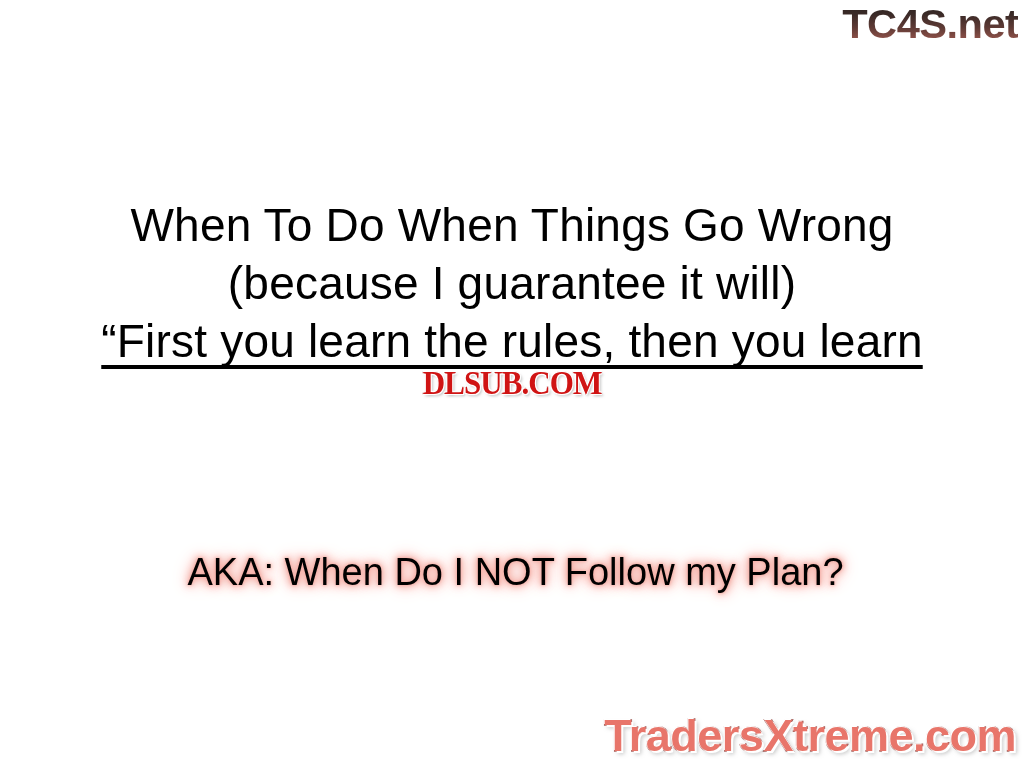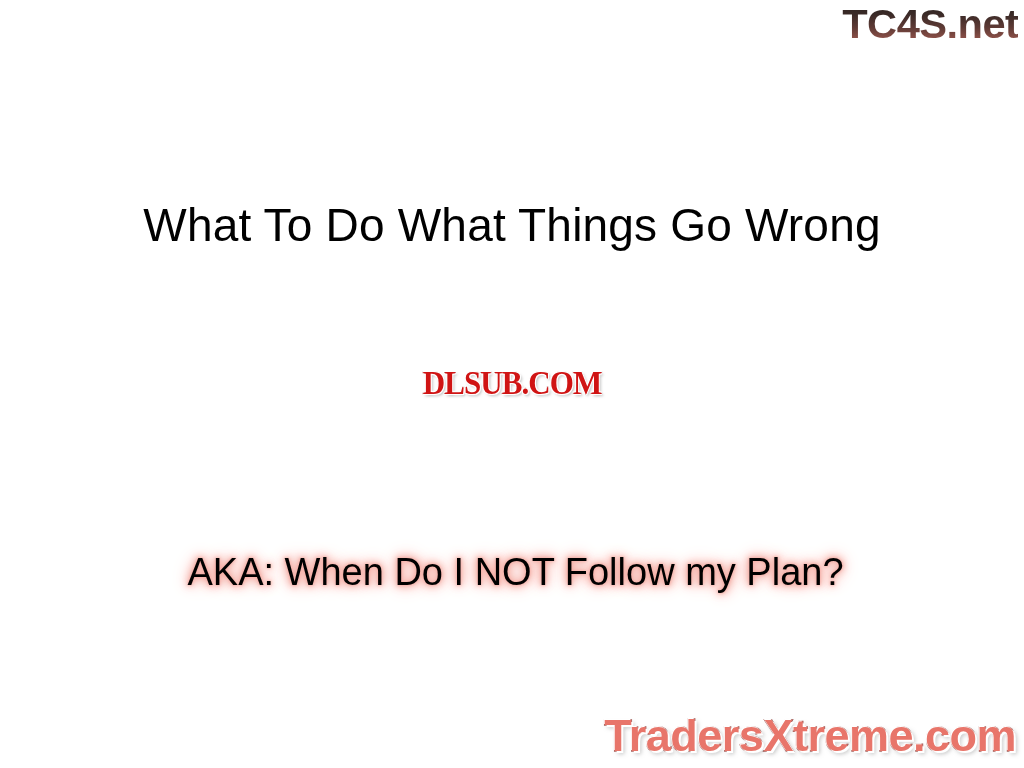--- a/index.html
+++ b/index.html
@@ -135,21 +135,23 @@
   }
 </style>
 </head>
 <body>
 
 <div id="slide">
 
   <div id="brand-logo">TC4S.net</div>
 
   <div id="headline-block">
-    <div class="headline-line">What To Do What Things Go Wrong</div>
+    <div class="headline-line">When To Do When Things Go Wrong</div>
+    <div class="headline-line">(because I guarantee it will)</div>
+    <div class="headline-line quoted">“First you learn the rules, then you learn</div>
   </div>
 
   <div id="watermark">DLSUB.COM</div>
 
   <div id="aka-line">AKA: When Do I NOT Follow my Plan?</div>
 
   <div id="site-logo">TradersXtreme.com</div>
 
 </div>
 

